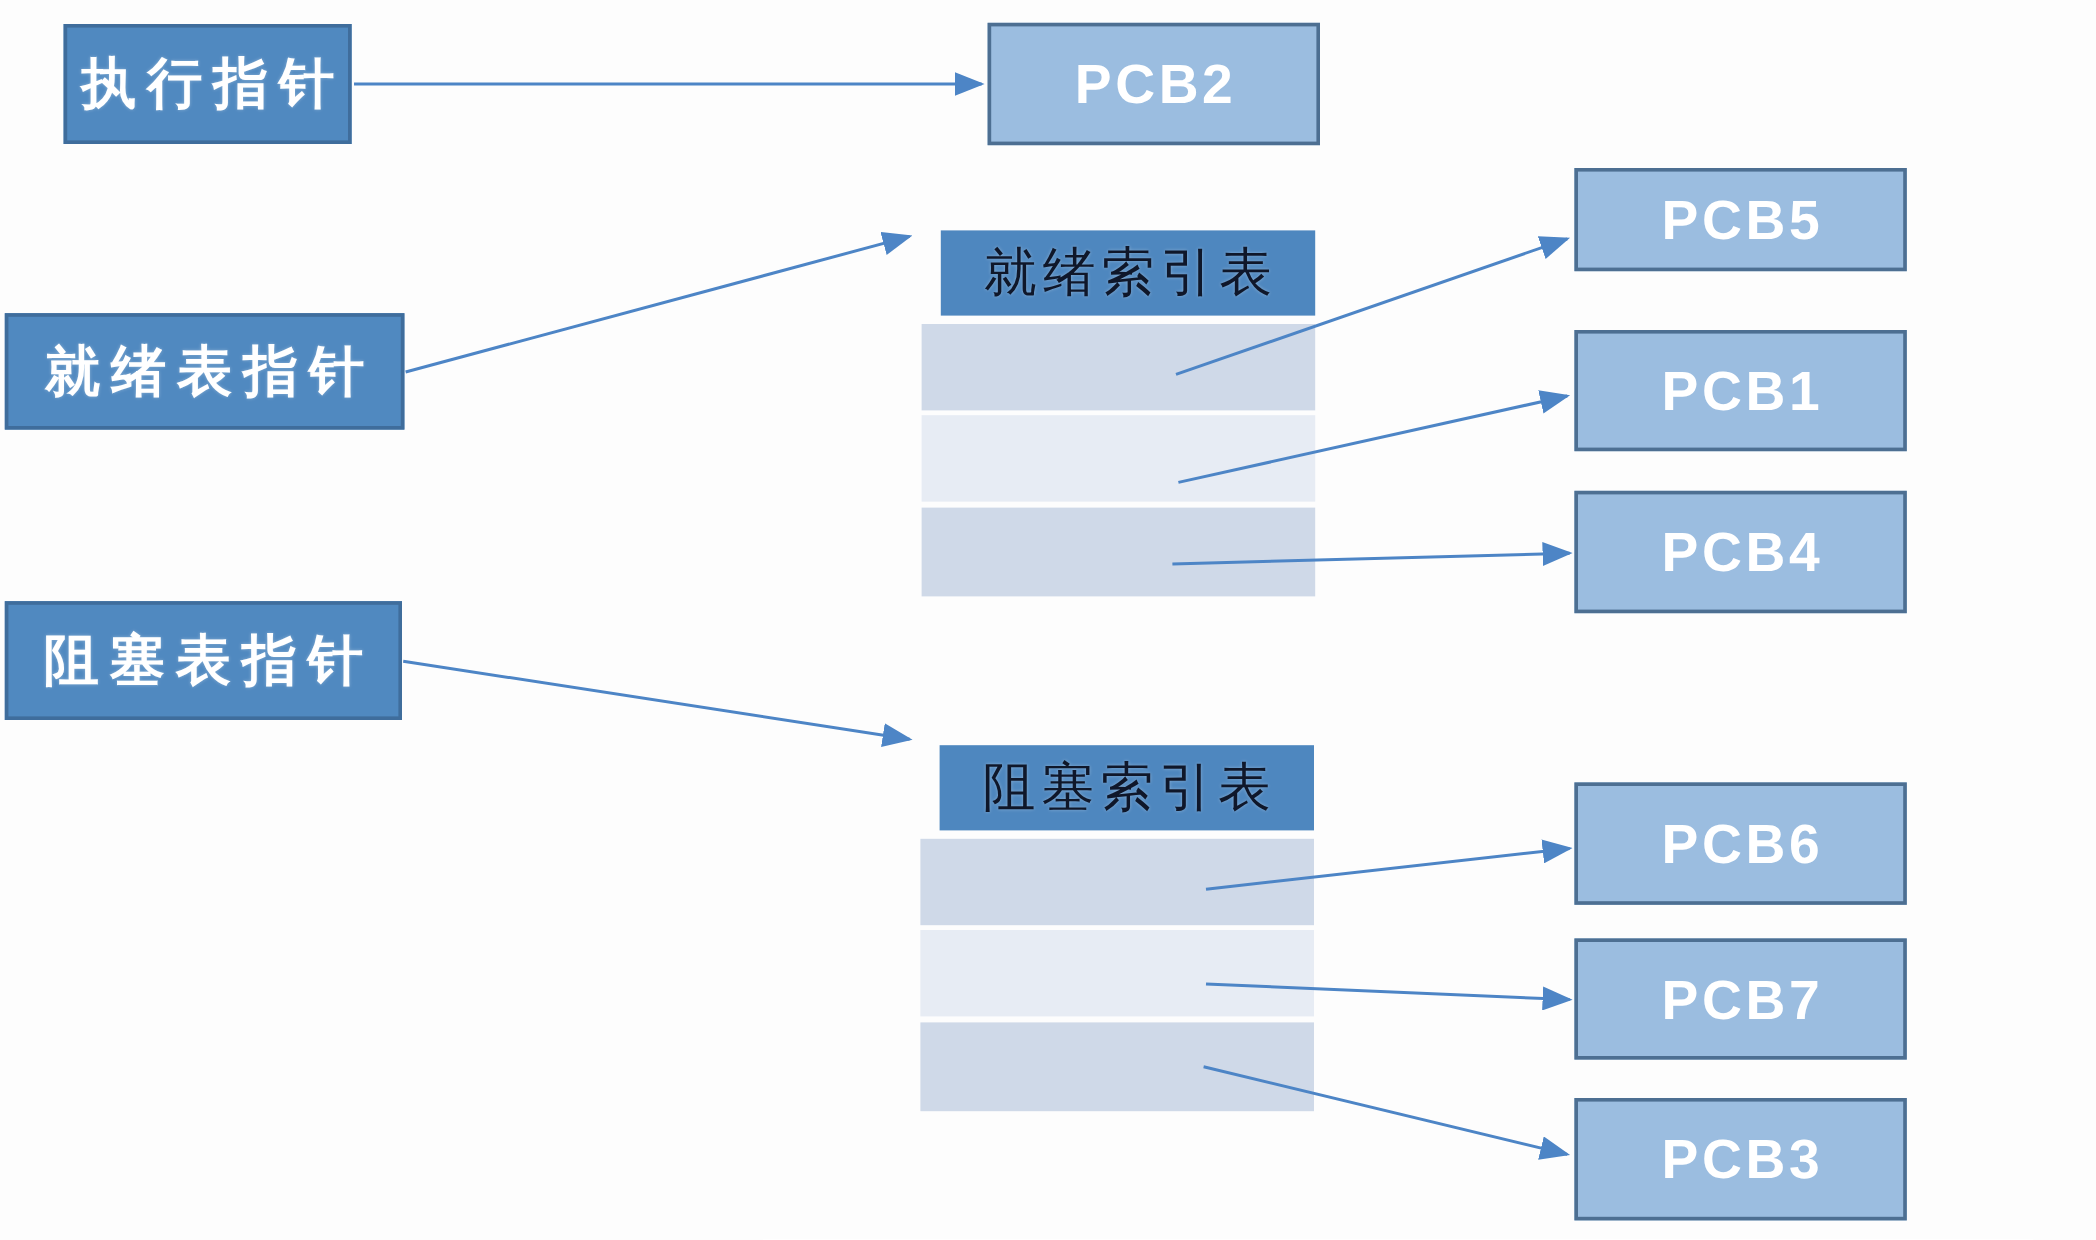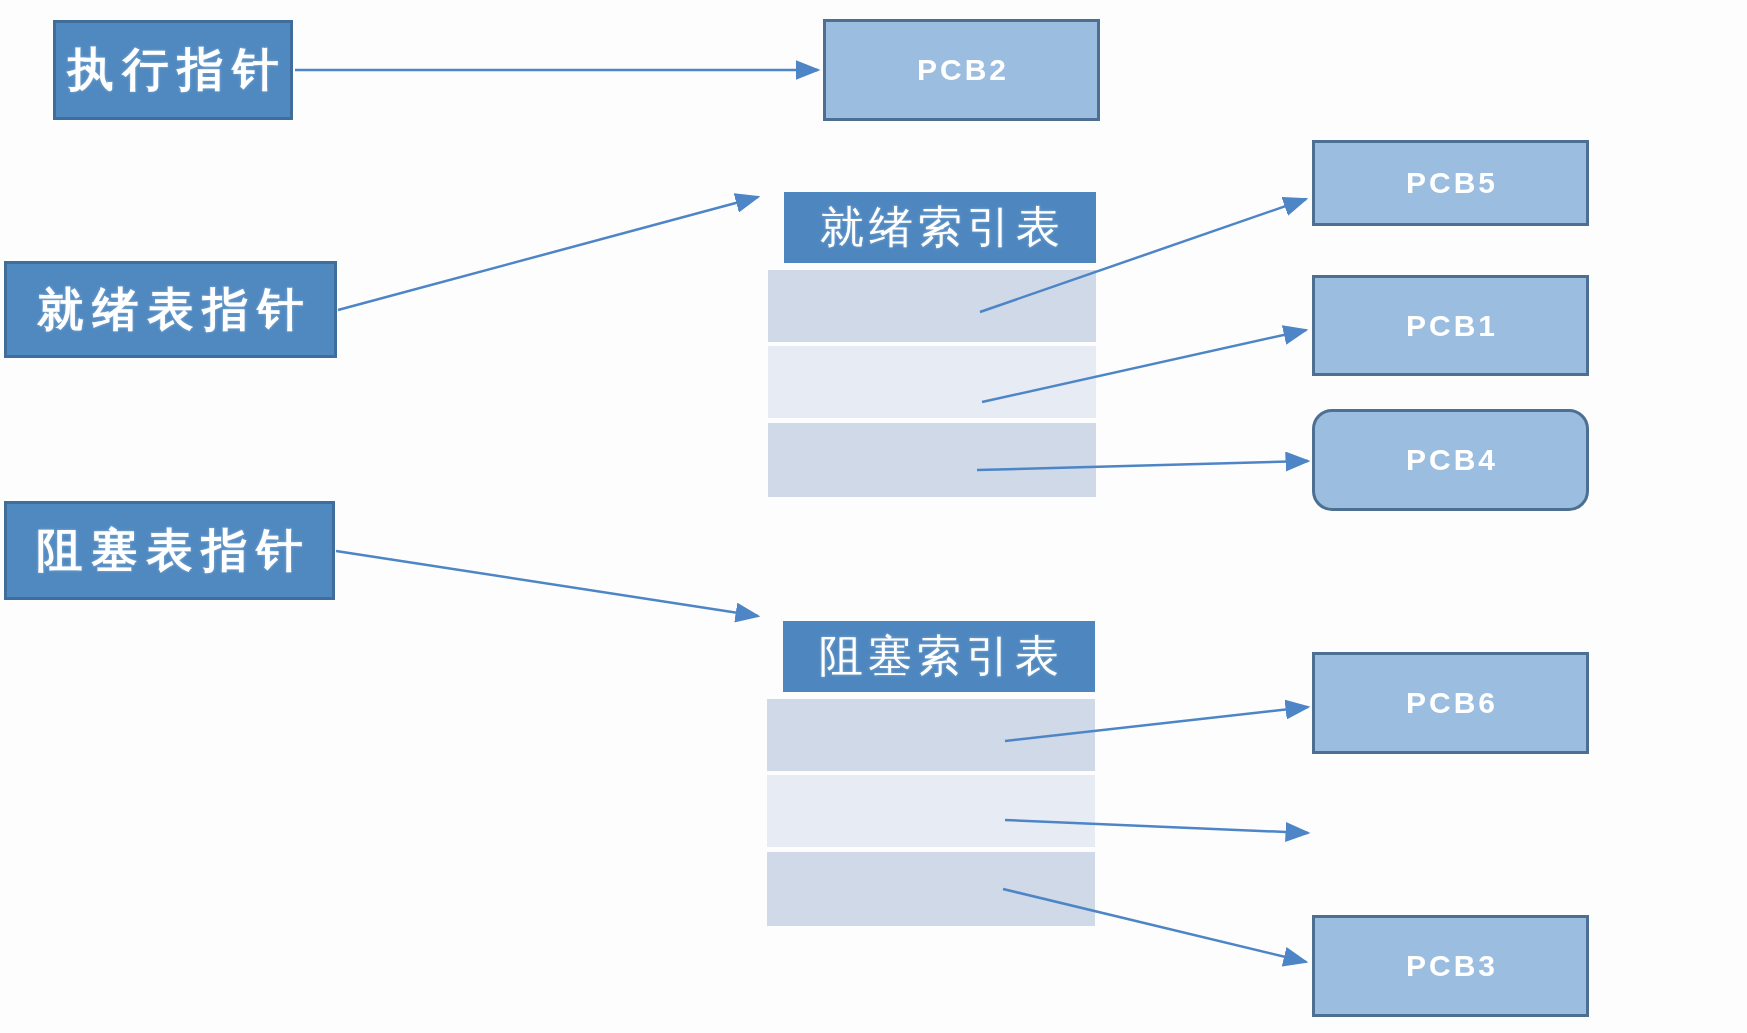--- a/index.html
+++ b/index.html
@@ -26,43 +26,43 @@
     font-family: "Liberation Serif", "DejaVu Serif", serif;
     font-size: 46px;
     letter-spacing: 9px;
     text-indent: 9px;
     text-shadow: 0 0 3px rgba(255,255,255,0.35);
   }
   .pcb-box {
     background: #9bbde0;
     border: 3px solid #4d6f92;
     font-weight: 700;
-    font-size: 30px;
+    font-size: 46px;
     letter-spacing: 3px;
     text-indent: 3px;
   }
   #exec-pointer    { left: 53px;  top: 20px;  width: 240px; height: 100px; }
   #ready-pointer   { left: 4px;   top: 261px; width: 333px; height: 97px; }
   #blocked-pointer { left: 4px;   top: 501px; width: 331px; height: 99px; }
 
   #pcb2 { left: 823px;  top: 19px;  width: 277px; height: 102px; }
   #pcb5 { left: 1312px; top: 140px; width: 277px; height: 86px; }
   #pcb1 { left: 1312px; top: 275px; width: 277px; height: 101px; }
-  #pcb4 { left: 1312px; top: 409px; width: 277px; height: 102px; border-radius: 20px; }
+  #pcb4 { left: 1312px; top: 409px; width: 277px; height: 102px; }
   #pcb6 { left: 1312px; top: 652px; width: 277px; height: 102px; }
   #pcb7 { left: 1312px; top: 782px; width: 277px; height: 101px; }
   #pcb3 { left: 1312px; top: 915px; width: 277px; height: 102px; }
 
   .idx-table { position: absolute; width: 328px; }
   #ready-table   { left: 768px; top: 192px; }
   #blocked-table { left: 767px; top: 621px; }
   .idx-header {
     height: 71px;
     background: #4e87bf;
-    color: #ffffff;
+    color: #0f172a;
     display: flex;
     align-items: center;
     justify-content: center;
     font-family: Liberation Sans, sans-serif;
     font-size: 44px;
     letter-spacing: 5px;
     text-indent: 5px;
     text-shadow: 0 0 3px rgba(255,255,255,0.35);
     margin-left: 16px;
   }
@@ -108,20 +108,21 @@
     <div class="idx-row row-1 row-dark"></div>
     <div class="idx-row row-2 row-light"></div>
     <div class="idx-row row-3 row-dark"></div>
   </div>
 
   <div class="box pcb-box" id="pcb2">PCB2</div>
   <div class="box pcb-box" id="pcb5">PCB5</div>
   <div class="box pcb-box" id="pcb1">PCB1</div>
   <div class="box pcb-box" id="pcb4">PCB4</div>
   <div class="box pcb-box" id="pcb6">PCB6</div>
+  <div class="box pcb-box" id="pcb7">PCB7</div>
   <div class="box pcb-box" id="pcb3">PCB3</div>
 
   <svg class="arrow-layer" viewBox="0 0 1747 1033" xmlns="http://www.w3.org/2000/svg">
     <defs>
       <marker id="arrowhead" viewBox="0 0 10 8" refX="9" refY="4" markerWidth="10" markerHeight="8" orient="auto">
         <path d="M0,0 L10,4 L0,8 Z" fill="#4d85c6"></path>
       </marker>
     </defs>
     <line x1="295" y1="70" x2="818" y2="70" marker-end="url(#arrowhead)"></line>
     <line x1="338" y1="310" x2="758" y2="197" marker-end="url(#arrowhead)"></line>

